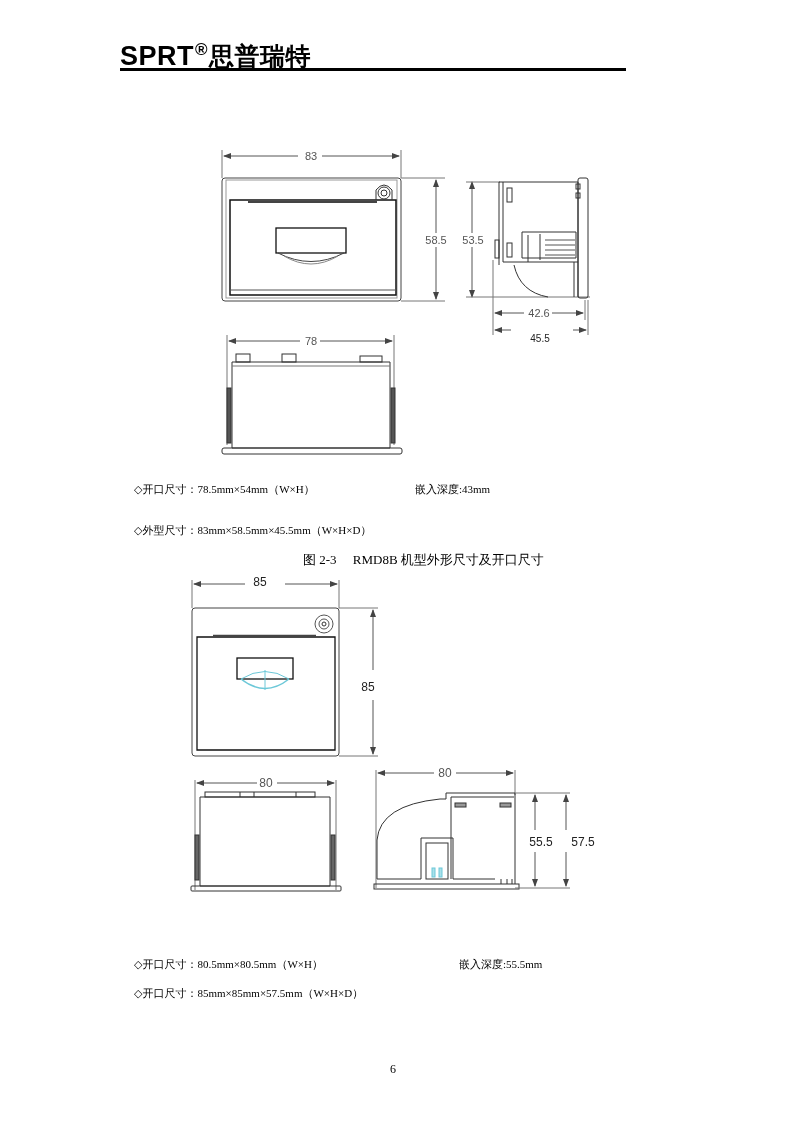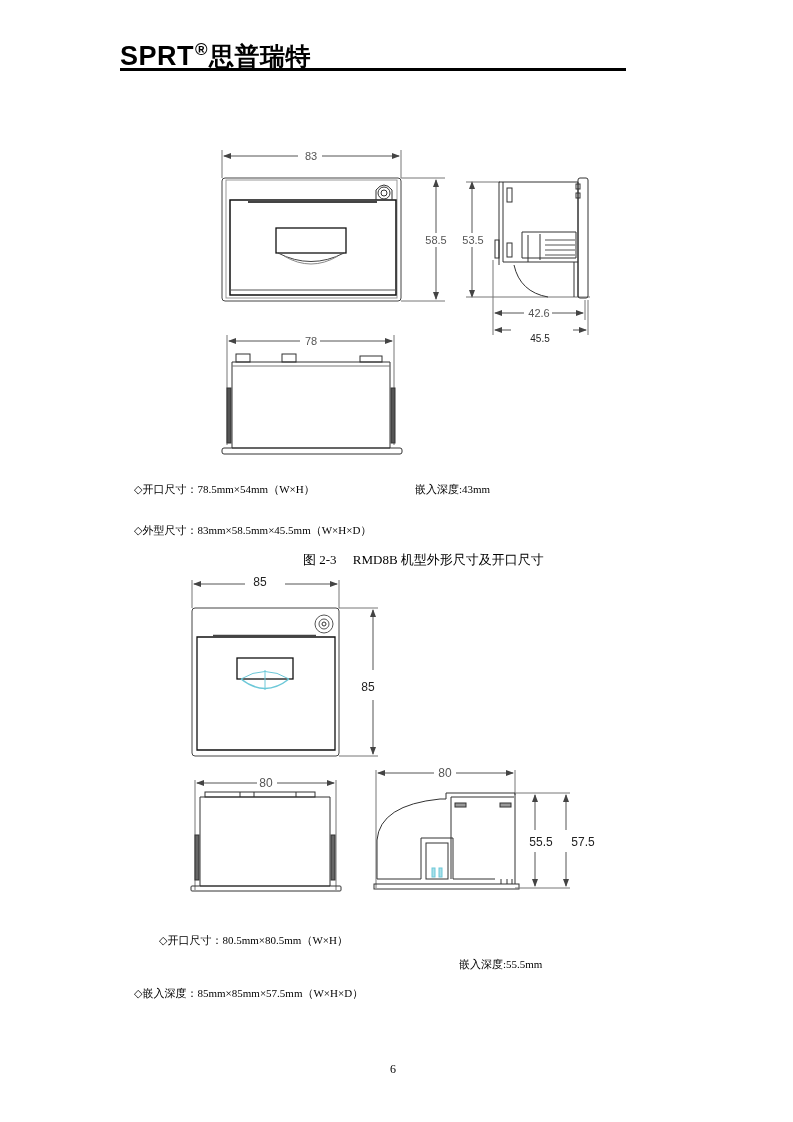--- a/index.html
+++ b/index.html
@@ -179,17 +179,17 @@
   <text x="445" y="777" text-anchor="middle" class="dimlbl" style="font-size:12px">80</text>
   <text x="541" y="846" text-anchor="middle" class="dimlbl-b" style="font-size:12px">55.5</text>
   <text x="583" y="846" text-anchor="middle" class="dimlbl-b" style="font-size:12px">57.5</text>
 </svg>
 
 <div class="abs spec" style="left:134px; top:481px;">◇开口尺寸：78.5mm×54mm（W×H）</div>
 <div class="abs spec" style="left:415px; top:481px;">嵌入深度:43mm</div>
 <div class="abs spec" style="left:134px; top:522px;">◇外型尺寸：83mm×58.5mm×45.5mm（W×H×D）</div>
 <div class="abs caption" style="left:267px; top:551px;margin-left:36px;">图 2-3　 RMD8B 机型外形尺寸及开口尺寸</div>
 
-<div class="abs spec" style="left:134px; top:932px;margin-left:25px;">◇开口尺寸：80.5mm×80.5mm（W×H）</div>
+<div class="abs spec" style="left:134px; top:956px;">◇开口尺寸：80.5mm×80.5mm（W×H）</div>
 <div class="abs spec" style="left:425px; top:956px;margin-left:34px;">嵌入深度:55.5mm</div>
-<div class="abs spec" style="left:134px; top:985px;">◇嵌入深度：85mm×85mm×57.5mm（W×H×D）</div>
+<div class="abs spec" style="left:134px; top:985px;">◇开口尺寸：85mm×85mm×57.5mm（W×H×D）</div>
 
 <div class="abs page-num">6</div>
 
 </body></html>

